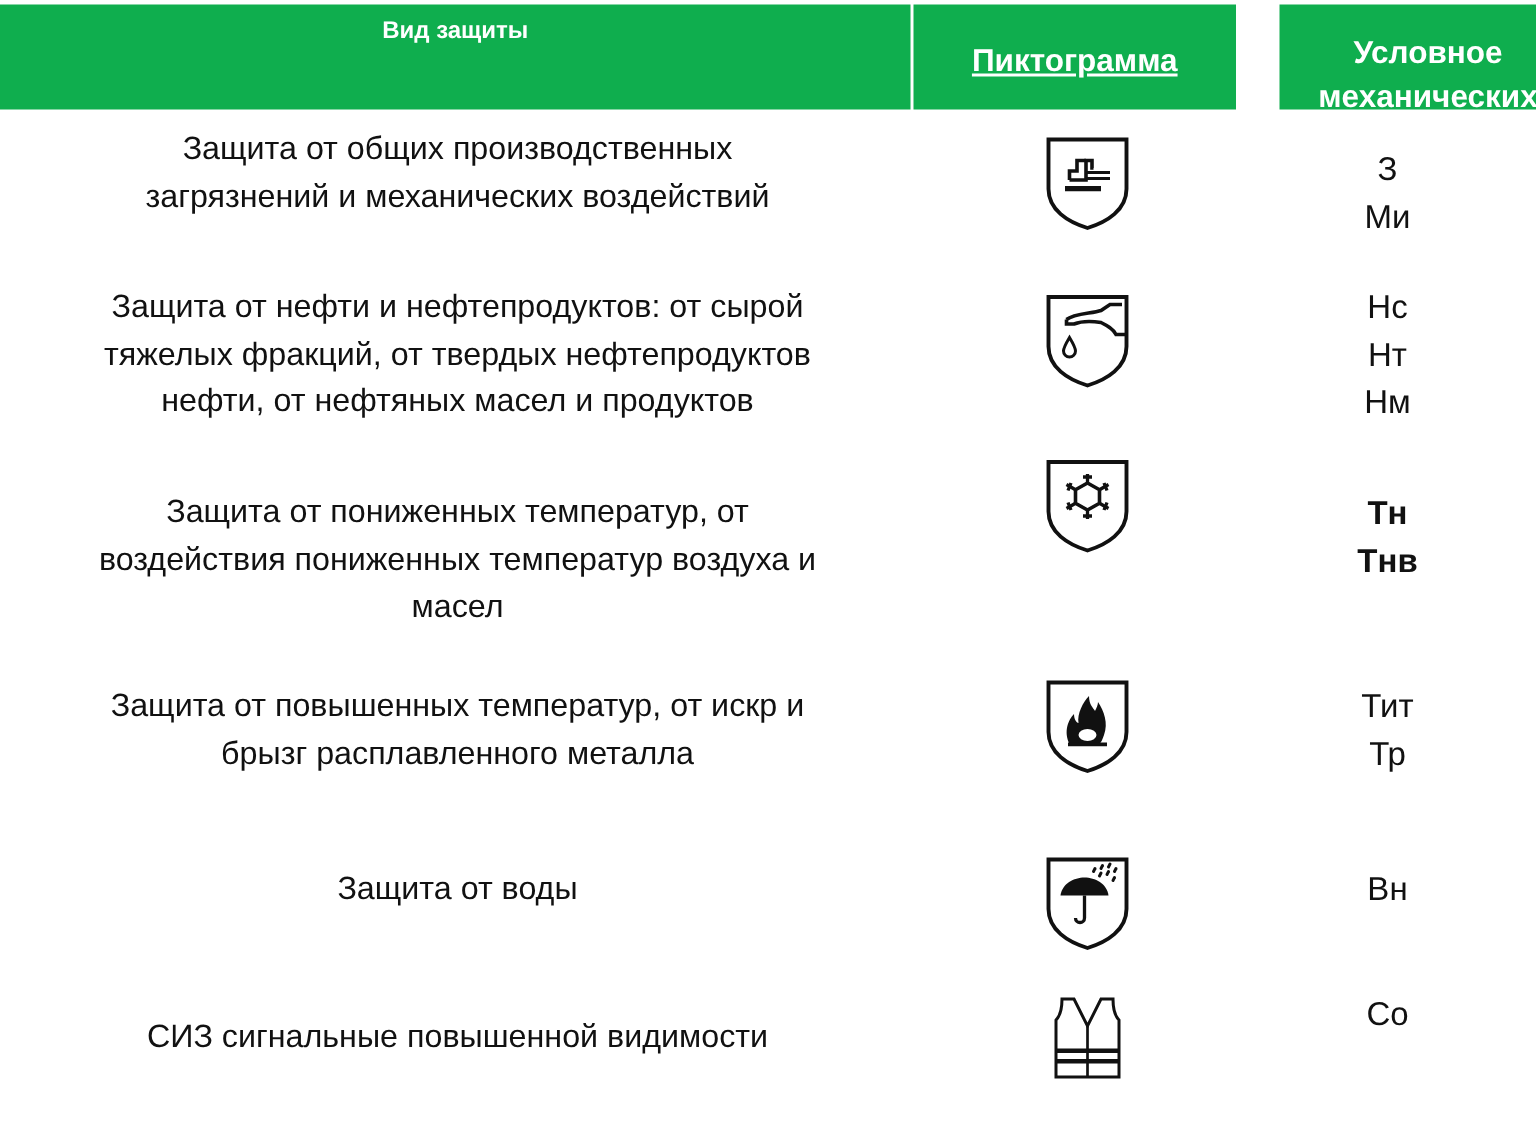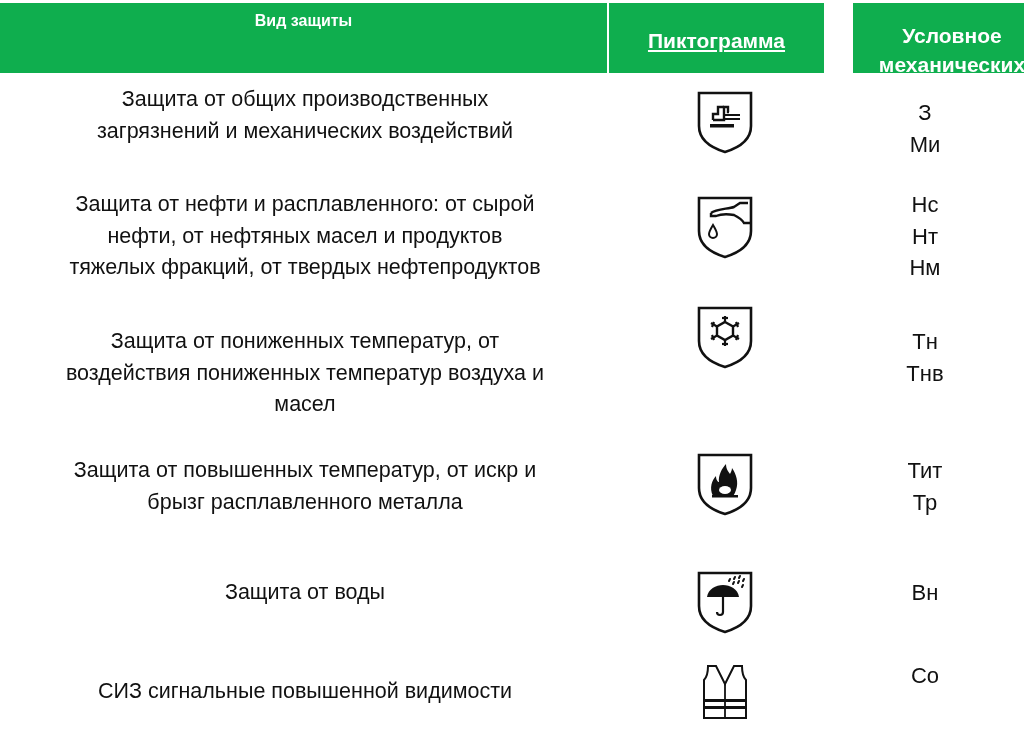--- a/index.html
+++ b/index.html
@@ -42,23 +42,23 @@
     </svg>
   </div>
   <div class="codes" style="top:97px;">
     <div>З</div>
     <div>Ми</div>
   </div>
 </div>
 
 <div class="row">
   <div class="desc" style="top:189px;">
-    <div>Защита от нефти и расплавленного: от сырой</div>
+    <div>Защита от нефти и нефтепродуктов: от сырой</div>
+    <div>тяжелых фракций, от твердых нефтепродуктов</div>
     <div>нефти, от нефтяных масел и продуктов</div>
-    <div>тяжелых фракций, от твердых нефтепродуктов</div>
   </div>
   <div class="icon" style="top:195px;">
     <svg width="58" height="64" viewBox="0 0 58 64">
       <path d="M3 3 H55 V36 C55 50 42 58 29 62 C16 58 3 50 3 36 Z" fill="#fff" stroke="#111" stroke-width="2.6"></path>
       <path d="M15 18 C20 14 32 14 38 12 L44 8 L52 8 M15 18 L15 21 L20 21 C25 19 32 19 38 20 C42 22 46 24 48 28 L55 28" fill="none" stroke="#111" stroke-width="2.4"></path>
       <path d="M17 30 C14 35 13 37 13 39 A4 4 0 0 0 21 39 C21 37 20 35 17 30 Z" fill="#fff" stroke="#111" stroke-width="2"></path>
     </svg>
   </div>
   <div class="codes" style="top:189px;">
     <div>Нс</div>
@@ -86,21 +86,21 @@
           <line x1="40" y1="17" x2="42" y2="22"></line>
         <line x1="21" y1="21.5" x2="15" y2="18"></line>
           <line x1="18" y1="17" x2="16" y2="22"></line>
         <line x1="37" y1="30.5" x2="43" y2="34"></line>
           <line x1="42" y1="30" x2="40" y2="35"></line>
         <line x1="21" y1="30.5" x2="15" y2="34"></line>
           <line x1="16" y1="30" x2="18" y2="35"></line>
       </g>
     </svg>
   </div>
-  <div class="codes" style="top:326px;">
+  <div class="codes" style="top:326px;font-weight:bold;">
     <div>Тн</div>
     <div>Тнв</div>
   </div>
 </div>
 
 <div class="row">
   <div class="desc" style="top:455px;">
     <div>Защита от повышенных температур, от искр и</div>
     <div>брызг расплавленного металла</div>
   </div>

